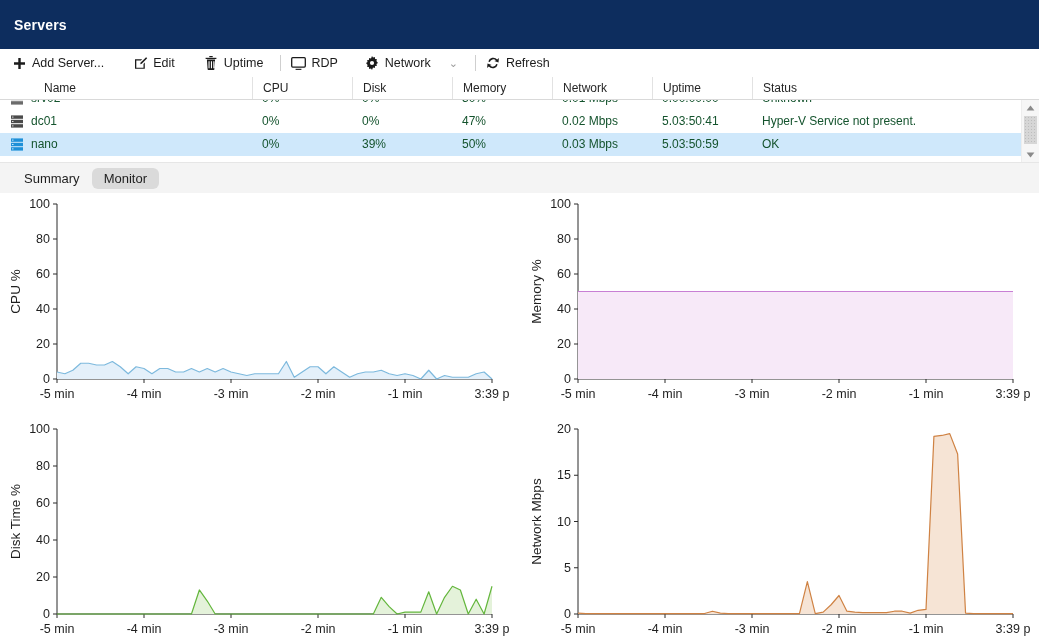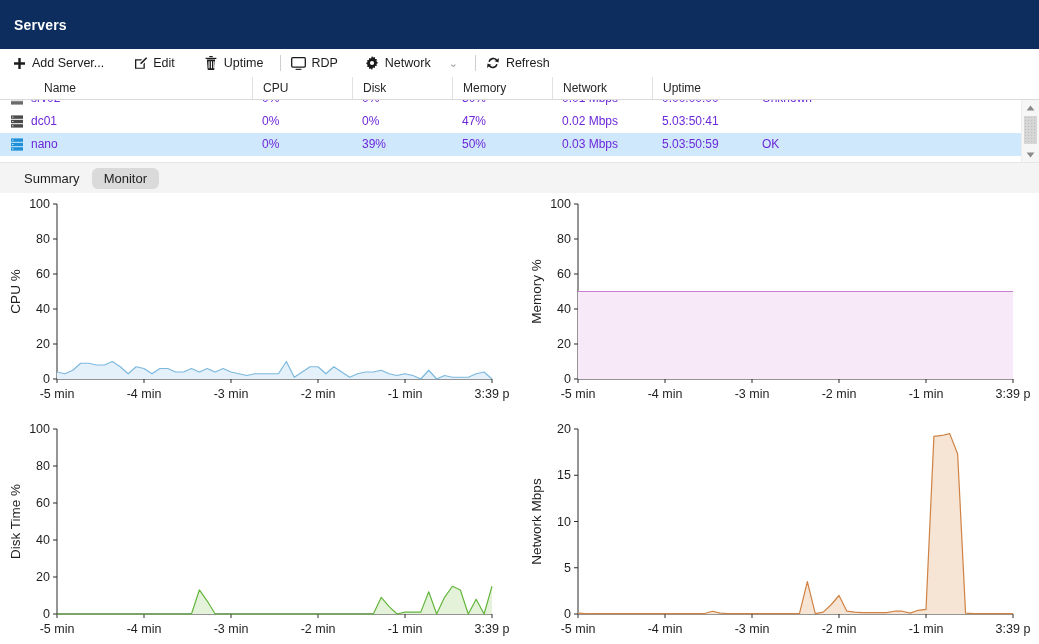--- a/index.html
+++ b/index.html
@@ -32,21 +32,21 @@
   .thead{
     display:flex;height:22px;align-items:center;
     border-bottom:1px solid #d9d9d9;font-size:12px;color:#262626;
   }
   .thead .th{
     box-sizing:border-box;padding-left:10px;height:22px;line-height:22px;
     border-left:1px solid #e2e2e2;
   }
   .thead .th:first-child{border-left:none;padding-left:44px;}
   .tbody{position:relative;height:62px;overflow:hidden;}
-  .trow{display:flex;height:23px;align-items:center;font-size:12px;color:#6d28d9;}
+  .trow{display:flex;height:23px;align-items:center;font-size:12px;color:#14532d;}
   .trow.sel{background:#cfe8fb;}
   .td{box-sizing:border-box;padding-left:10px;height:23px;line-height:23px;overflow:hidden;white-space:nowrap;}
   .td.name{display:flex;align-items:center;gap:8px;padding-left:11px;}
   .srv-ico{width:12px;height:13px;flex:0 0 auto;}
   .row-clip{height:10px;overflow:hidden;}
   
   .vscroll{
     position:absolute;right:0;top:0;width:17px;height:62px;
     background:#f6f6f6;border-left:1px solid #ededed;
     display:flex;flex-direction:column;align-items:center;
@@ -151,20 +151,21 @@
 </div>
 
 <div class="tablewrap">
   <div class="thead">
     <div class="th" style="width:252px">Name</div>
     <div class="th" style="width:100px">CPU</div>
     <div class="th" style="width:100px">Disk</div>
     <div class="th" style="width:100px">Memory</div>
     <div class="th" style="width:100px">Network</div>
     <div class="th" style="width:100px">Uptime</div>
+    <div class="th" style="width:287px">Status</div>
   </div>
 
   <div class="tbody">
 
     <div class="row-clip">
       <div class="trow" style="margin-top:-13px">
         <div class="td name" style="width:252px">
           <svg class="srv-ico" viewBox="0 0 12 13">
             <rect x="0" y="0.4" width="12" height="3.4" fill="#6b6b6b"></rect>
             <rect x="0" y="4.8" width="12" height="3.4" fill="#6b6b6b"></rect>
@@ -191,20 +192,21 @@
           <rect x="0" y="9.2" width="12" height="3.4" fill="#4a4a4a"></rect>
             <rect x="1.2" y="10.4" width="1.2" height="1" fill="#fff"></rect>
         </svg>
         <span>dc01</span>
       </div>
       <div class="td" style="width:100px">0%</div>
       <div class="td" style="width:100px">0%</div>
       <div class="td" style="width:100px">47%</div>
       <div class="td" style="width:100px">0.02 Mbps</div>
       <div class="td" style="width:100px">5.03:50:41</div>
+      <div class="td" style="width:287px">Hyper-V Service not present.</div>
     </div>
 
     <div class="trow sel">
       <div class="td name" style="width:252px">
         <svg class="srv-ico" viewBox="0 0 12 13">
           <rect x="0" y="0.4" width="12" height="3.4" fill="#1e90d8"></rect>
             <rect x="1.2" y="1.6" width="1.2" height="1" fill="#fff"></rect>
           <rect x="0" y="4.8" width="12" height="3.4" fill="#1e90d8"></rect>
             <rect x="1.2" y="6" width="1.2" height="1" fill="#fff"></rect>
           <rect x="0" y="9.2" width="12" height="3.4" fill="#1e90d8"></rect>

